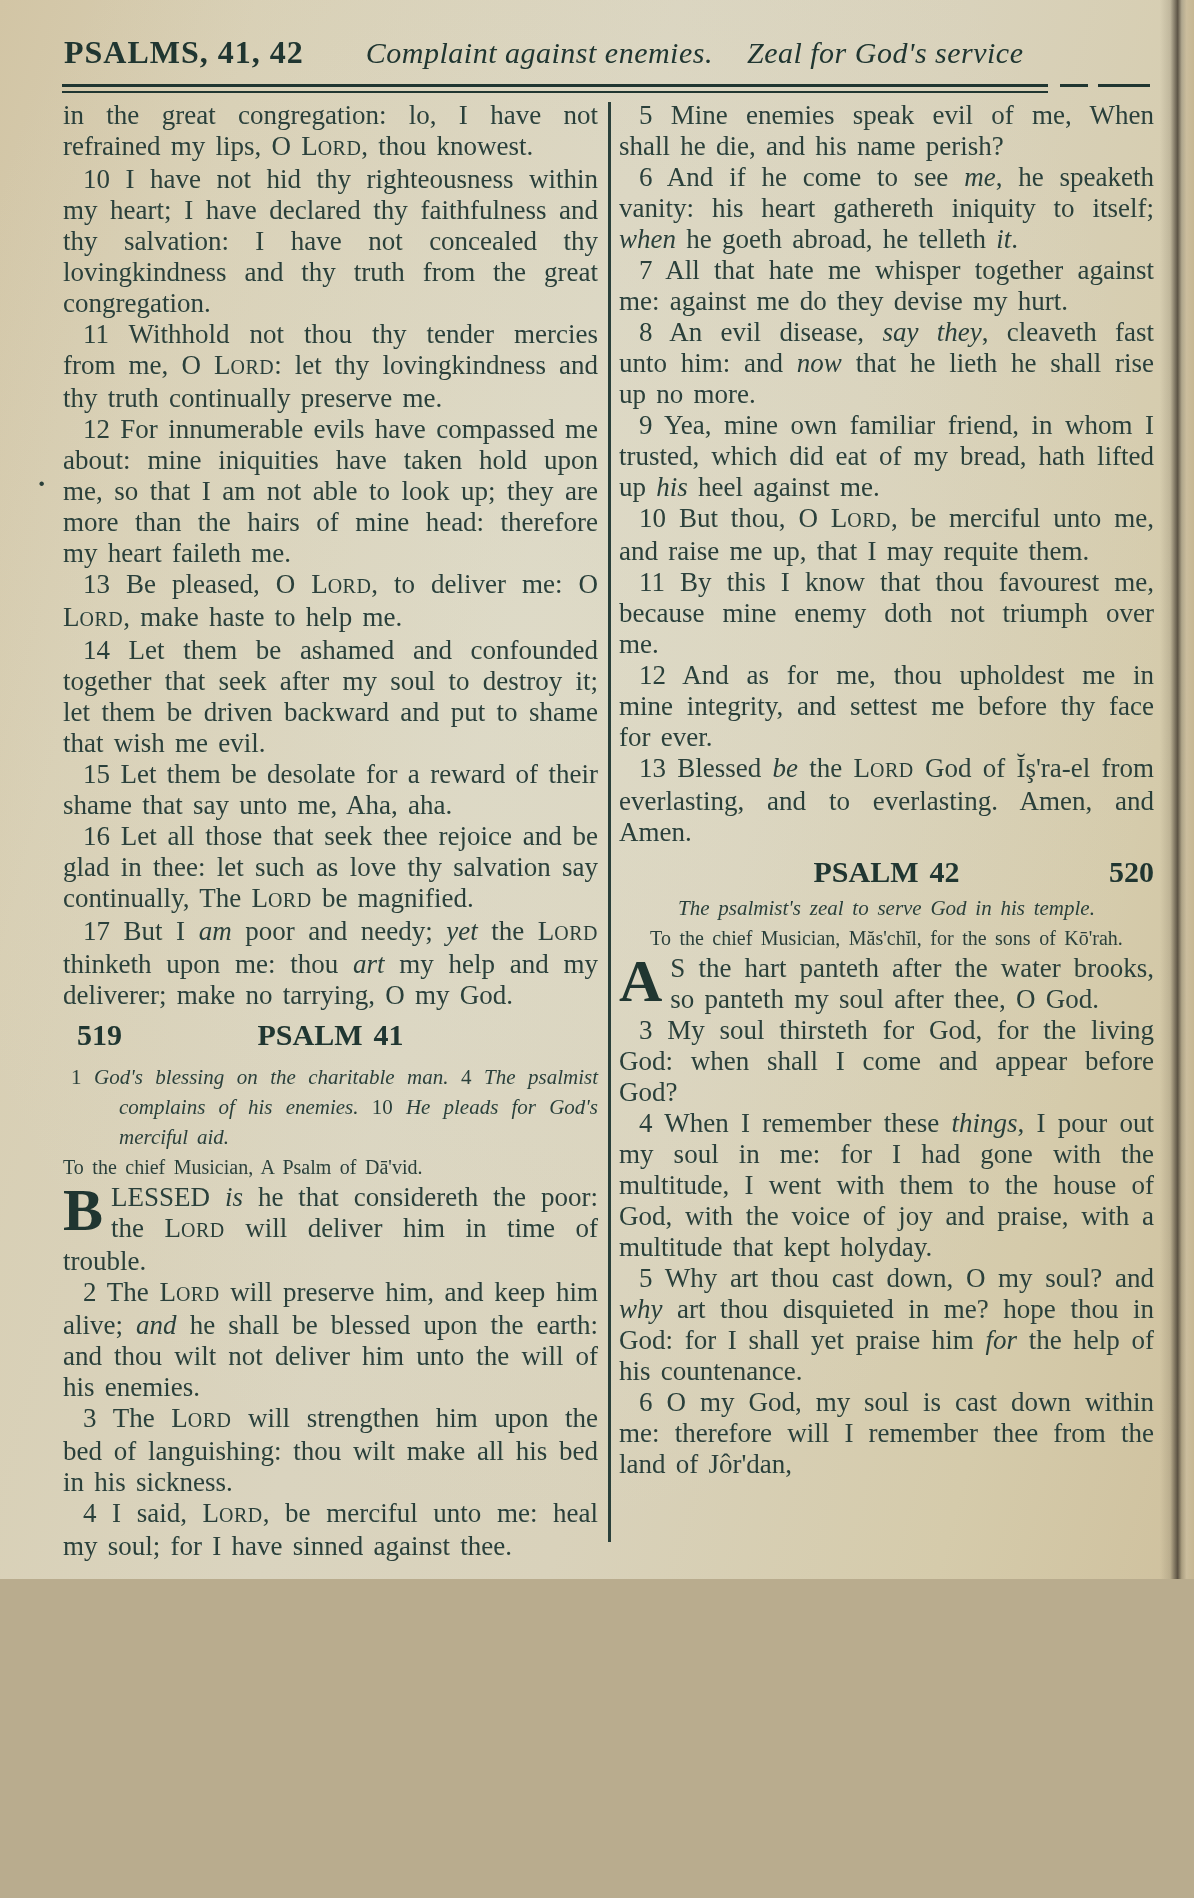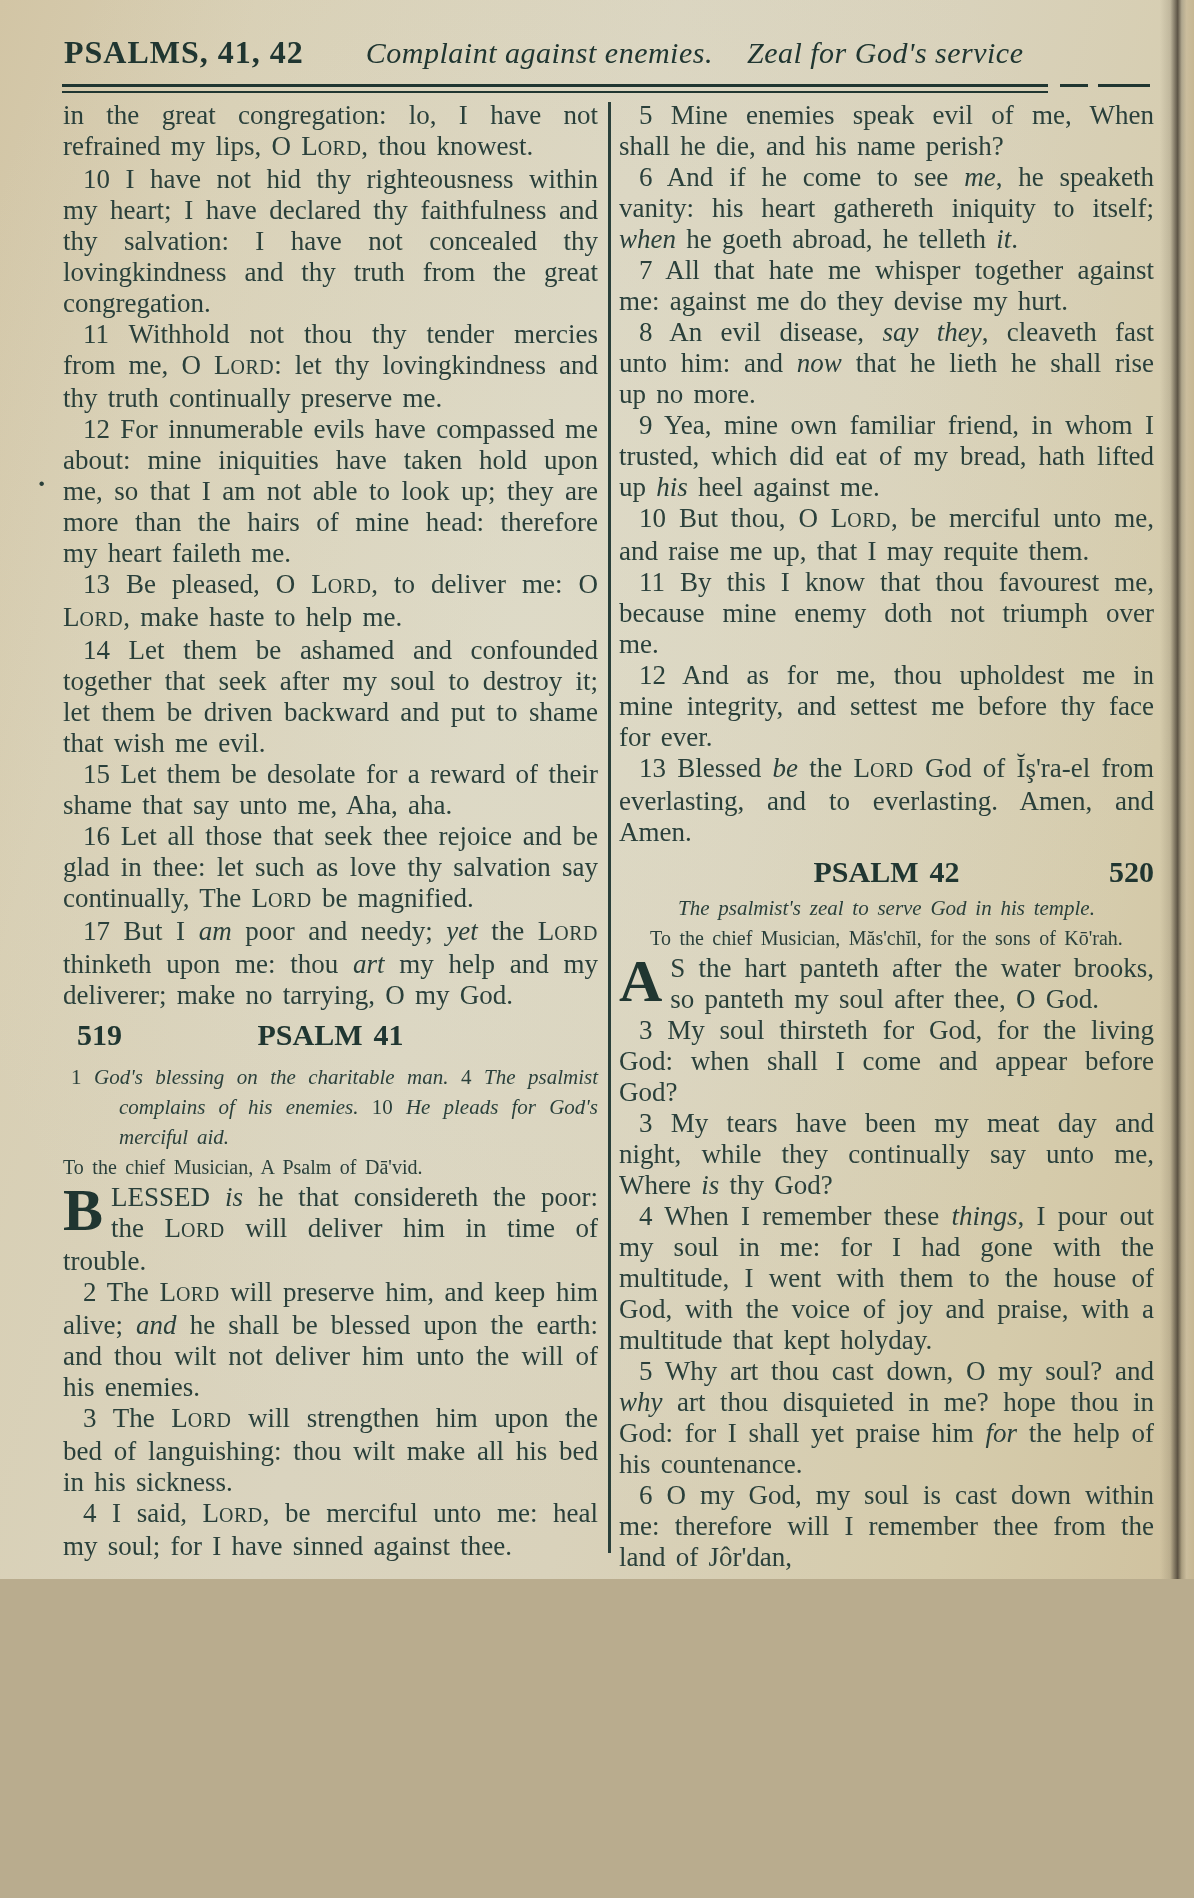--- a/index.html
+++ b/index.html
@@ -164,21 +164,20 @@
 
       <div class="psalm-head">
         <span class="psalm-title">PSALM 42</span>
         <span class="side-num-right">520</span>
       </div>
       <p class="summary center"><em>The psalmist's zeal to serve God in his temple.</em></p>
       <p class="inscription center">To the chief Musician, Măs'chĭl, for the sons of Kō'rah.</p>
 
       <p class="verse dropcap-p"><span class="dropcap">A</span><span>S the hart panteth after the water brooks, so panteth my soul after thee, O God.</span></p>
       <p class="verse">3 My soul thirsteth for God, for the living God: when shall I come and appear before God?</p>
-      <p class="verse">3 My tears have been my meat day and night, while they continually say unto me, Where <em>is</em> thy God?</p>
       <p class="verse">4 When I remember these <em>things</em>, I pour out my soul in me: for I had gone with the multitude, I went with them to the house of God, with the voice of joy and praise, with a multitude that kept holyday.</p>
       <p class="verse">5 Why art thou cast down, O my soul? and <em>why</em> art thou disquieted in me? hope thou in God: for I shall yet praise him <em>for</em> the help of his countenance.</p>
       <p class="verse">6 O my God, my soul is cast down within me: therefore will I remember thee from the land of Jôr'dan,</p>
     </div>
 
   </div>
 
   <div class="page-number">636</div>
 
   <div class="book-edge"></div>

